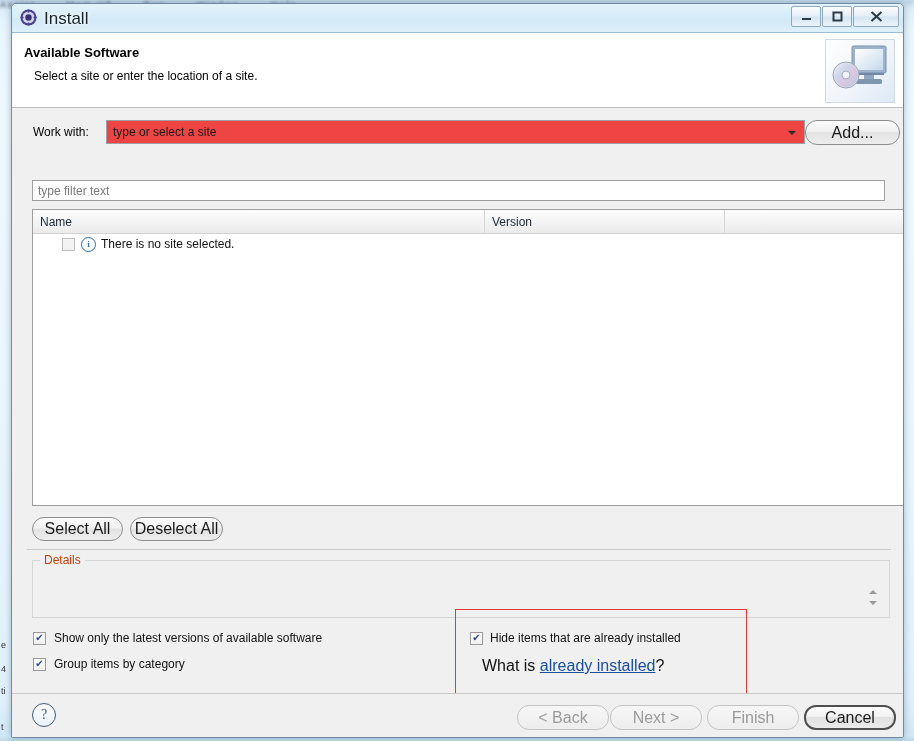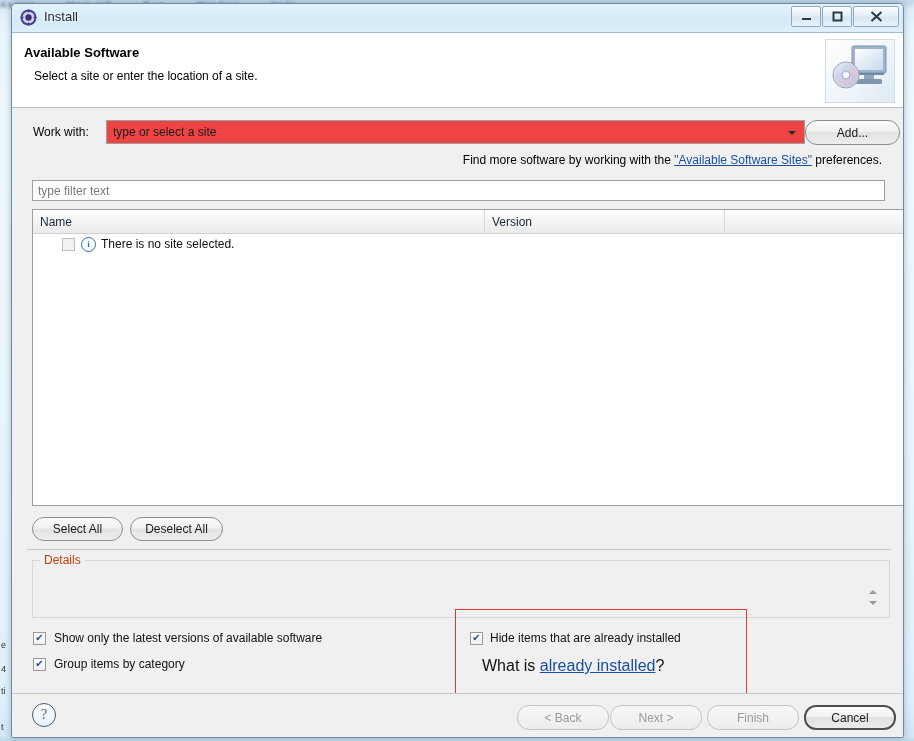--- a/index.html
+++ b/index.html
@@ -63,21 +63,21 @@
     height: 28px;
     background: linear-gradient(to bottom, rgba(226,243,252,0.92), rgba(206,233,248,0.88) 60%, rgba(220,240,251,0.9));
     border-bottom: 1px solid #9dbcd4;
     border-radius: 4px 4px 0 0;
   }
   .title-icon {
     position: absolute; left: 8px; top: 5px; width: 17px; height: 17px;
   }
   .title-text {
     position: absolute; left: 32px; top: 5px;
-    font-size: 13px; color: #16242e;
+    font-size: 17px; color: #16242e;
     text-shadow: 0 0 3px #fff, 0 0 5px #fff;
   }
   .win-btns { position: absolute; right: 4px; top: 2px; display: flex; }
   .win-btn {
     width: 28px; height: 19px; margin-left: 1px;
     border: 1px solid #8fa9bd;
     background: linear-gradient(to bottom, #fbfdfe, #e5eef6 48%, #d5e5f1 52%, #eaf4fb);
     border-radius: 2px;
     display: flex; align-items: center; justify-content: center;
     font-size: 11px; color: #2a3a46;
@@ -129,21 +129,21 @@
     position: absolute; right: 8px; top: 10px;
     width: 0; height: 0;
     border-left: 4px solid transparent; border-right: 4px solid transparent;
     border-top: 4px solid #2b2b2b;
   }
   .btn {
     box-sizing: border-box;
     border: 1px solid #8d8d8d;
     border-radius: 12px;
     background: linear-gradient(to bottom, #fafafa, #f1f1f1 45%, #e3e3e3 50%, #ededed);
-    font-size: 12px; color: #1a1a1a;
+    font-size: 16px; color: #1a1a1a;
     display: flex; align-items: center; justify-content: center;
     font-family: "Liberation Sans", sans-serif;
   }
   .btn.disabled { color: #9a9a9a; border-color: #c3c3c3;
     background: linear-gradient(to bottom, #f7f7f7, #f2f2f2 50%, #ededed); }
   .btn.default { border: 2px solid #4f4f4f;
     background: linear-gradient(to bottom, #fcfcfc, #f2f2f2 45%, #e1e1e1 50%, #ebebeb); }
   .btn-add { position: absolute; left: 793px; top: 0; width: 95px; height: 25px; }
 
   .findmore {
@@ -350,23 +350,20 @@
 
     <div class="row-workwith">
       <div class="lbl-workwith">Work with:</div>
       <div class="combo">
         <div class="combo-text">type or select a site</div>
         <div class="combo-arrow"></div>
       </div>
       <div class="btn btn-add">Add...</div>
     </div>
 
-    <div class="findmore">
-      <span>Find more software by working with the </span><a href="#">"Available Software Sites"</a><span> preferences.</span>
-    </div>
 
     <div class="filterbox">
       <span>type filter text</span>
     </div>
 
     <div class="table">
       <div class="thead">
         <div class="th c2">Version</div>
         <div class="th c1">Name</div>
         <div class="th c3"></div>

